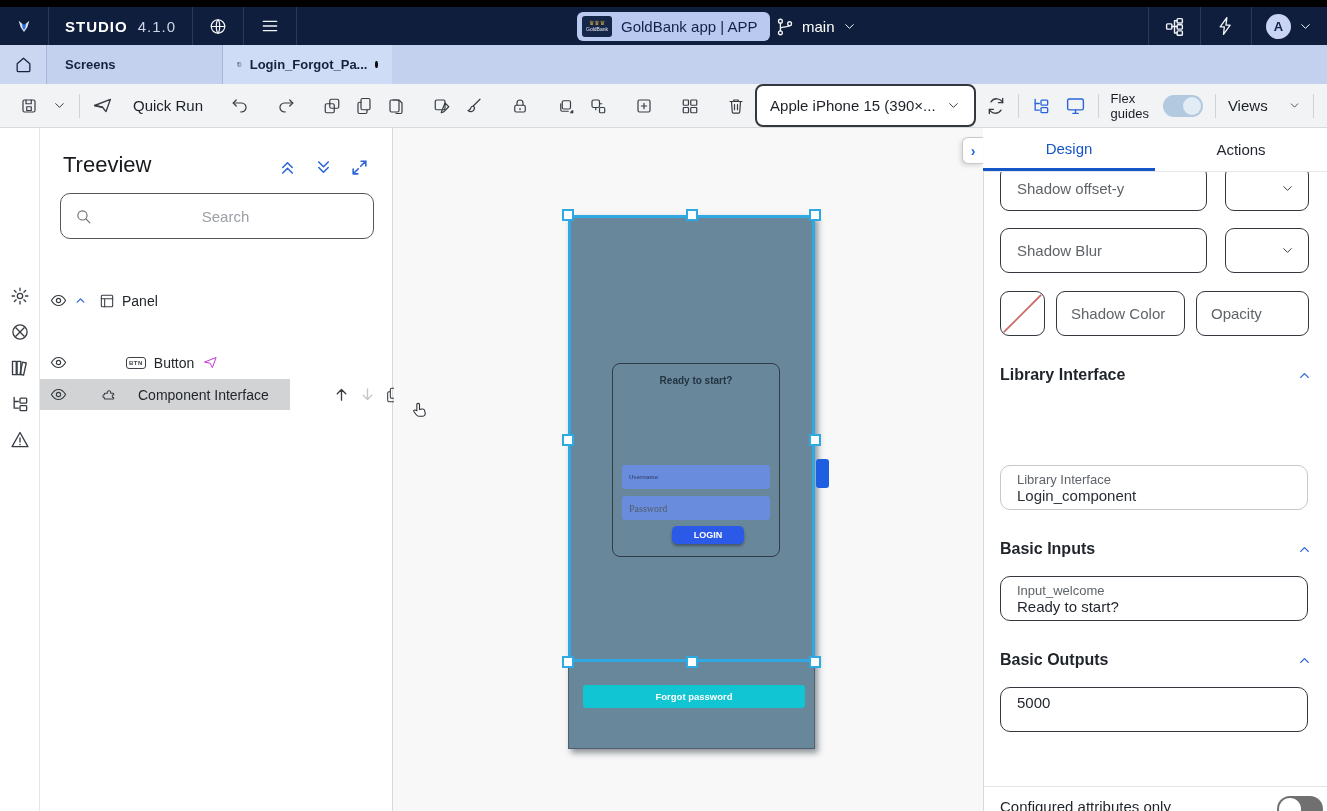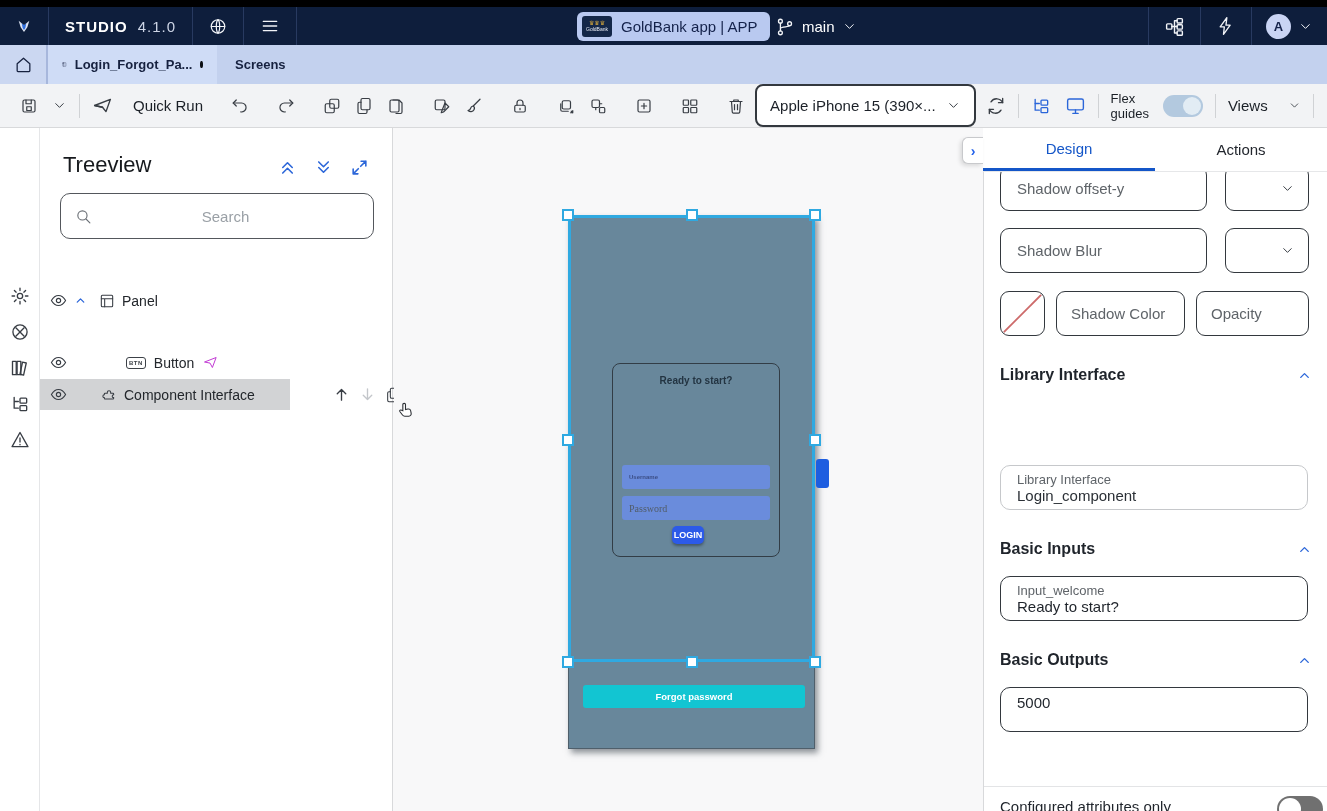--- a/index.html
+++ b/index.html
@@ -71,21 +71,21 @@
   .row-actions { position:absolute; left:293px; top:0; height:31px; display:flex; align-items:center; gap:9px; }
 
   
   .canvas { left:394px; top:128px; width:589px; height:683px; background:#f8f8f9; }
   .phone { position:absolute; left:568px; top:215px; width:247px; height:534px; background:#68879b; border:1px solid #4f5f6b; box-shadow:3px 4px 6px rgba(40,50,60,.5); }
   .login-card { position:absolute; left:612px; top:363px; width:168px; height:194px; border:1.5px solid #323d46; border-radius:8px; }
   .ready-text { position:absolute; left:612px; top:375px; width:168px; text-align:center; font-size:10px; font-weight:bold; color:#233442; }
   .m-input { position:absolute; left:622px; width:148px; height:24px; background:#6a8cdc; border-radius:3px; display:flex; align-items:center; padding-left:7px; }
   .u-ph { font-size:6px; font-weight:bold; color:#3b4e86; }
   .p-ph { font-size:10px; font-family:"Liberation Serif", serif; color:#515c68; }
-  .login-btn { position:absolute; left:672px; top:526px; width:32px; height:18px; background:#2c5ae8; border-radius:5px; color:#fff; font-size:9px; font-weight:bold; display:flex; align-items:center; justify-content:center; box-shadow:0 2px 3px rgba(0,0,0,.35); }
+  .login-btn { position:absolute; left:672px; top:526px; width:72px; height:18px; background:#2c5ae8; border-radius:5px; color:#fff; font-size:9px; font-weight:bold; display:flex; align-items:center; justify-content:center; box-shadow:0 2px 3px rgba(0,0,0,.35); }
   .forgot-btn { position:absolute; left:583px; top:685px; width:222px; height:23px; background:#12c5d2; border-radius:3px; color:#fff; font-size:9.5px; font-weight:bold; display:flex; align-items:center; justify-content:center; }
   .selrect { position:absolute; left:568px; top:215px; width:247px; height:447px; border:3px solid #2fa9e1; pointer-events:none; }
   .handle { position:absolute; width:12px; height:12px; background:#fff; border:2.5px solid #2fa9e1; }
   .drag-tab { position:absolute; left:816px; top:459px; width:13px; height:29px; background:#1e5ee0; border-radius:3px; }
 
   
   .rightpanel { left:983px; top:128px; width:344px; height:683px; background:#fff; border-left:1px solid #d8d9db; }
   .rp-tabs { position:absolute; left:983px; top:128px; width:344px; height:44px; background:#fff; border-bottom:1px solid #e6e7e9; display:flex; z-index:3; }
   .rp-tab { width:50%; display:flex; align-items:center; justify-content:center; font-size:15px; }
   .rp-tab.active { color:#1456c8; border-bottom:3px solid #1456c8; }
@@ -186,30 +186,30 @@
         </svg>
     </div>
   </div>
 
   <div class="abs tabbar">
     <div class="home-cell">
       <svg class="ic" viewBox="0 0 24 24" style="stroke:#16213f;width:19px;height:19px">
         <path d="M4 11l8-7 8 7v9a1 1 0 0 1-1 1H5a1 1 0 0 1-1-1z"></path>
       </svg>
     </div>
+    <div class="tab screens">
+      <span>Screens</span>
+    </div>
     <div class="tab active">
       <svg class="ic xs" viewBox="0 0 24 24" style="stroke:#16213f">
         <rect x="4" y="3" width="16" height="18" rx="1"></rect>
           <path d="M9 3v18M4 8h5"></path>
       </svg>
       <span>Login_Forgot_Pa...</span>
       <span class="dot"></span>
-    </div>
-    <div class="tab screens">
-      <span>Screens</span>
     </div>
   </div>
 
   <div class="abs toolbar">
     <div class="tbtn">
       <svg class="ic" viewBox="0 0 24 24">
         <rect x="4" y="4" width="16" height="16" rx="2"></rect>
           <path d="M8 4v5h7V4"></path>
           <rect x="9" y="13" width="6" height="5"></rect>
       </svg>
@@ -493,21 +493,21 @@
       <svg class="ic" viewBox="0 0 24 24" style="width:17px;height:17px">
           <path d="M2 12s4-7 10-7 10 7 10 7-4 7-10 7S2 12 2 12z"></path>
           <circle cx="12" cy="12" r="3"></circle>
         </svg>
     </span>
     <span style="margin-left:34px">
       <svg class="ic" viewBox="0 0 24 24" style="width:16px;height:16px">
         <path d="M9.5 9.5V8a2.5 2.5 0 0 1 5 0v1.5h3.5a1 1 0 0 1 1 1v1a2.2 2.2 0 0 0 0 4.4v1a1 1 0 0 1-1 1h-12a1 1 0 0 1-1-1v-1a2.2 2.2 0 0 1 0-4.4v-1a1 1 0 0 1 1-1z"></path>
       </svg>
     </span>
-    <span class="tlabel" style="margin-left:7px">Component Interface</span>
+    <span class="tlabel" style="margin-left:21px">Component Interface</span>
     <div class="row-actions">
       <span>
         <svg class="ic" viewBox="0 0 24 24" style="width:17px;height:17px;stroke-width:1.9">
             <path d="M12 20V5M6 11l6-6 6 6"></path>
           </svg>
       </span>
       <span>
         <svg class="ic" viewBox="0 0 24 24" style="width:17px;height:17px;stroke:#c3c6ca;stroke-width:1.9">
             <path d="M12 4v15M6 13l6 6 6-6"></path>
           </svg>

